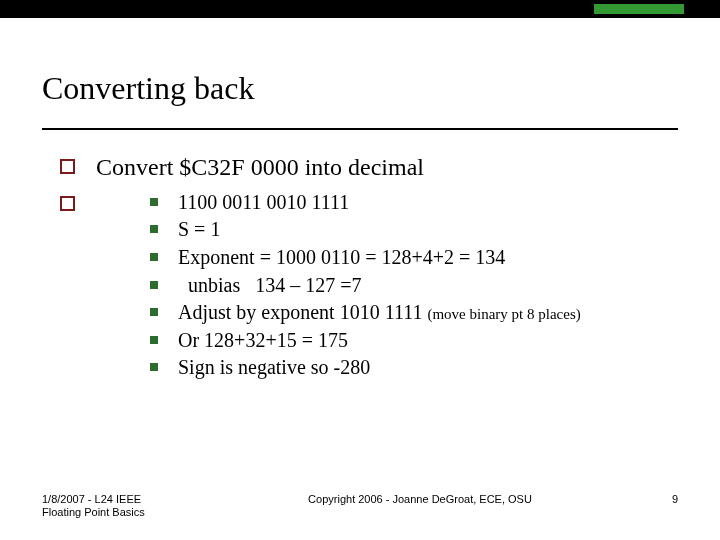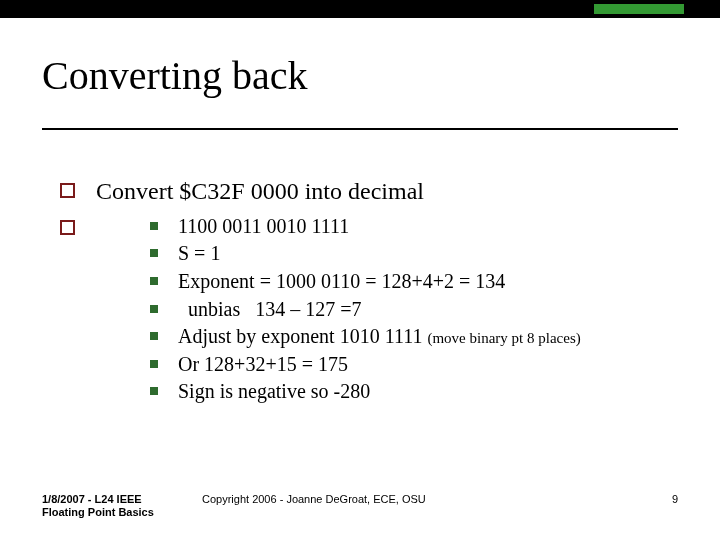--- a/index.html
+++ b/index.html
@@ -28,31 +28,30 @@
   .rule {
     position: absolute;
     top: 128px;
     left: 42px;
     width: 636px;
     height: 2px;
     background: #000;
   }
   .title {
     position: absolute;
-    top: 52px;
+    top: 70px;
     left: 42px;
-    font-size: 40px;
+    font-size: 32px;
     font-weight: 400;
   }
   .content {
     position: absolute;
     top: 152px;
     left: 60px;
     width: 620px;
-    margin-top: 24px;
   }
   .lvl1 {
     list-style: none;
     padding: 0;
     margin: 0;
   }
   .lvl1 > li {
     position: relative;
     padding-left: 36px;
     font-size: 24px;
@@ -95,22 +94,22 @@
     bottom: 20px;
     left: 42px;
     width: 636px;
     font-family: Arial, Helvetica, sans-serif;
     font-size: 11px;
     color: #000;
     display: flex;
     justify-content: space-between;
     align-items: flex-start;
   }
-  .footer .left { width: 160px; line-height: 1.25; font-weight: bold; }
-  .footer .center { flex: 1; text-align: left; }
+  .footer .left { width: 160px; line-height: 1.25; }
+  .footer .center { flex: 1; text-align: center; }
   .footer .right { width: 40px; text-align: right; }
 </style>
 </head>
 <body>
 
 <div class="slide">
   <div class="top-bar"></div>
   <div class="accent"></div>
 
   <h1 class="title">Converting back</h1>

